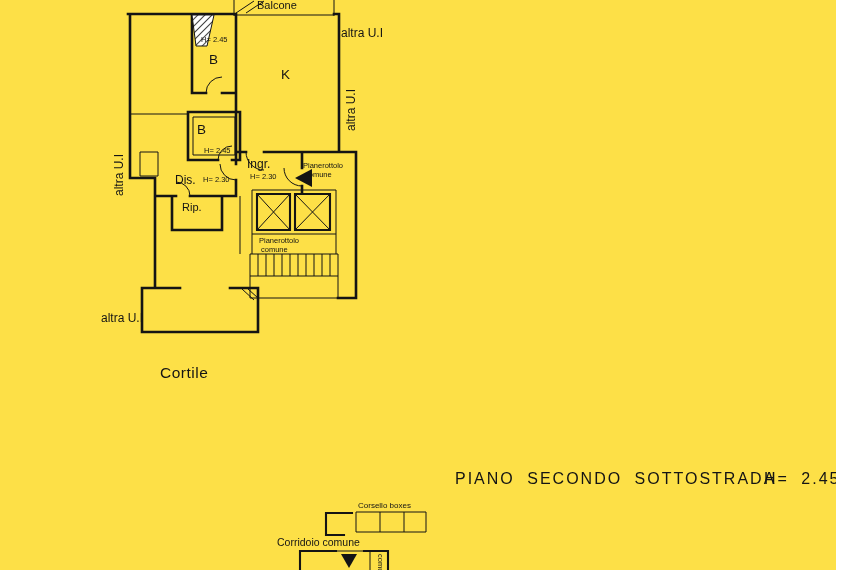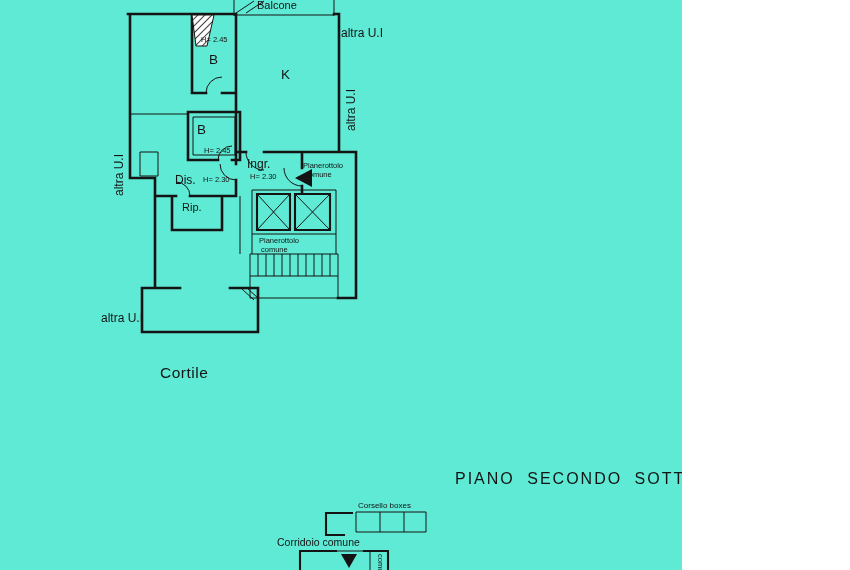--- a/index.html
+++ b/index.html
@@ -1,16 +1,16 @@
 <!DOCTYPE html>
 <html><head>
 <meta charset="utf-8">
 <style>
   html,body{margin:0;padding:0;background:#ffffff;}
-  .stage{position:relative;width:682px;height:570px;background:#5eead4;overflow:hidden;}
+  .stage{position:relative;width:836px;height:570px;background:#fde047;overflow:hidden;}
   svg{display:block;}
   svg text{font-family:"Liberation Sans","DejaVu Sans",sans-serif;fill:#141414;stroke:none;}
   .w{fill:none;stroke:#141414;stroke-width:2.6;stroke-linecap:square;}
   .w2{fill:none;stroke:#141414;stroke-width:2.1;stroke-linecap:square;}
   .n{fill:none;stroke:#141414;stroke-width:1;stroke-linecap:butt;}
   .fillb{fill:#141414;stroke:none;}
   .t7{font-size:7.5px;}
   .t8{font-size:8px;}
   .t10{font-size:10.5px;}
   .t11{font-size:11px;}

